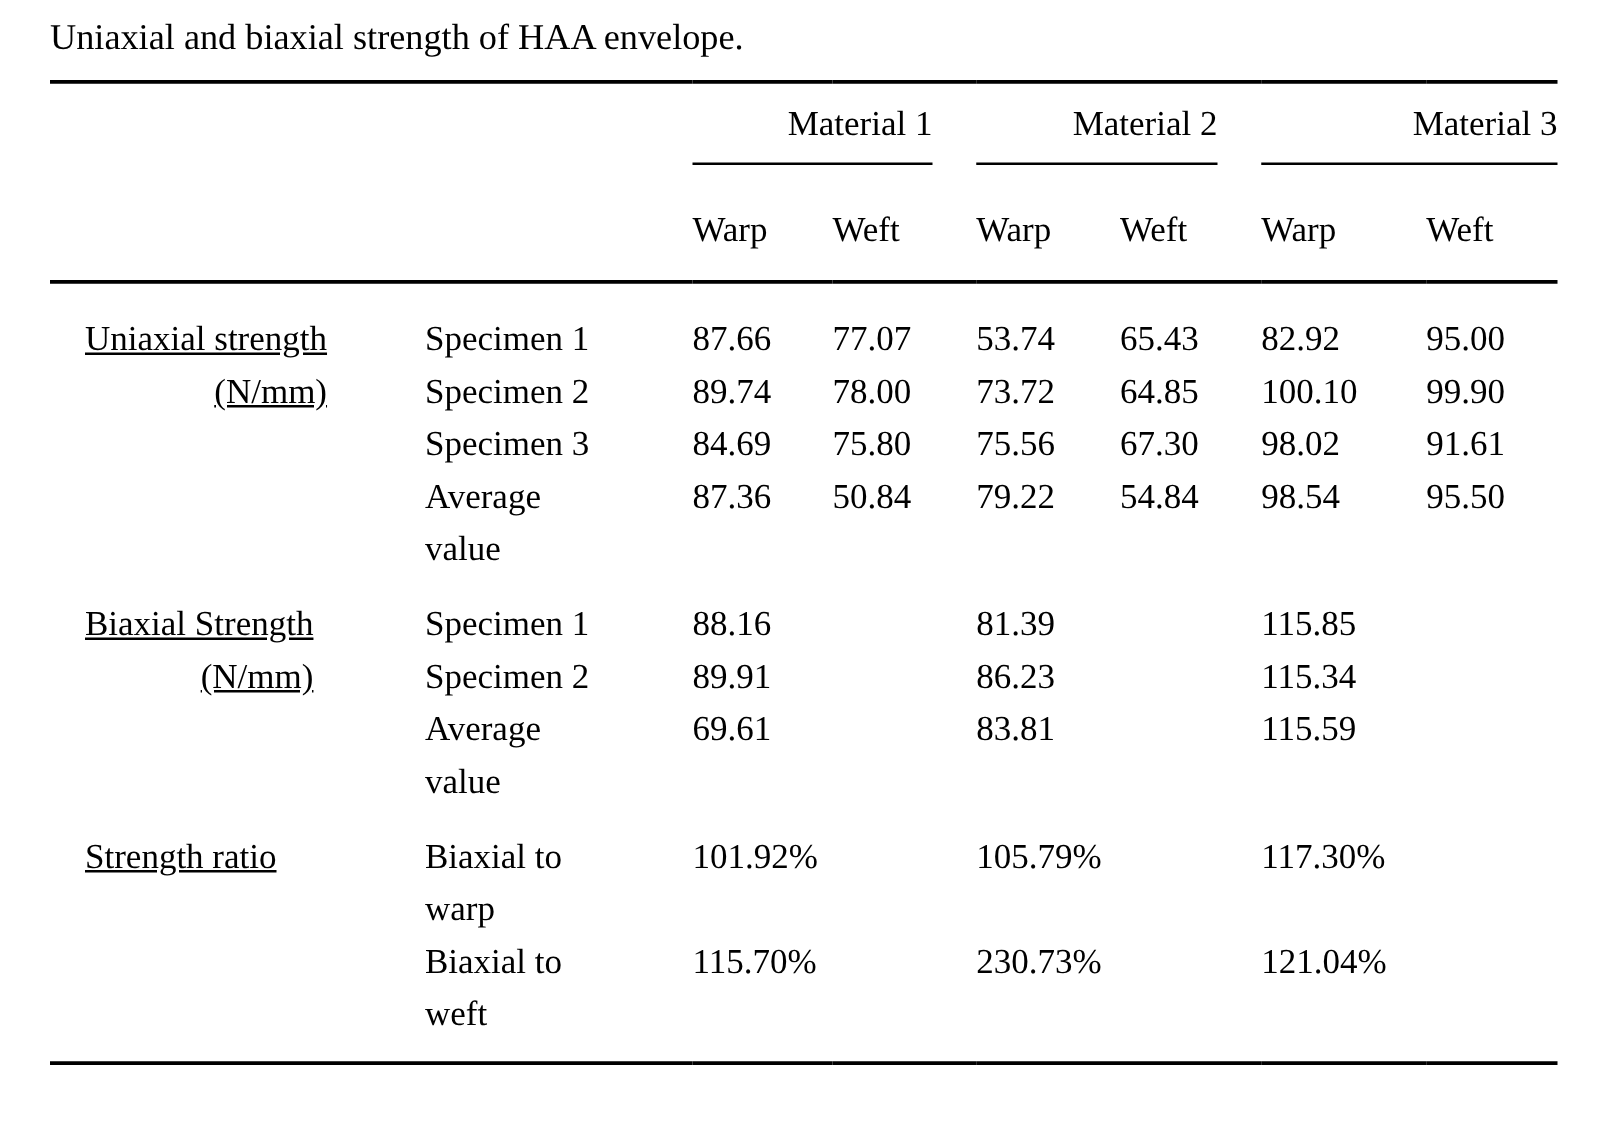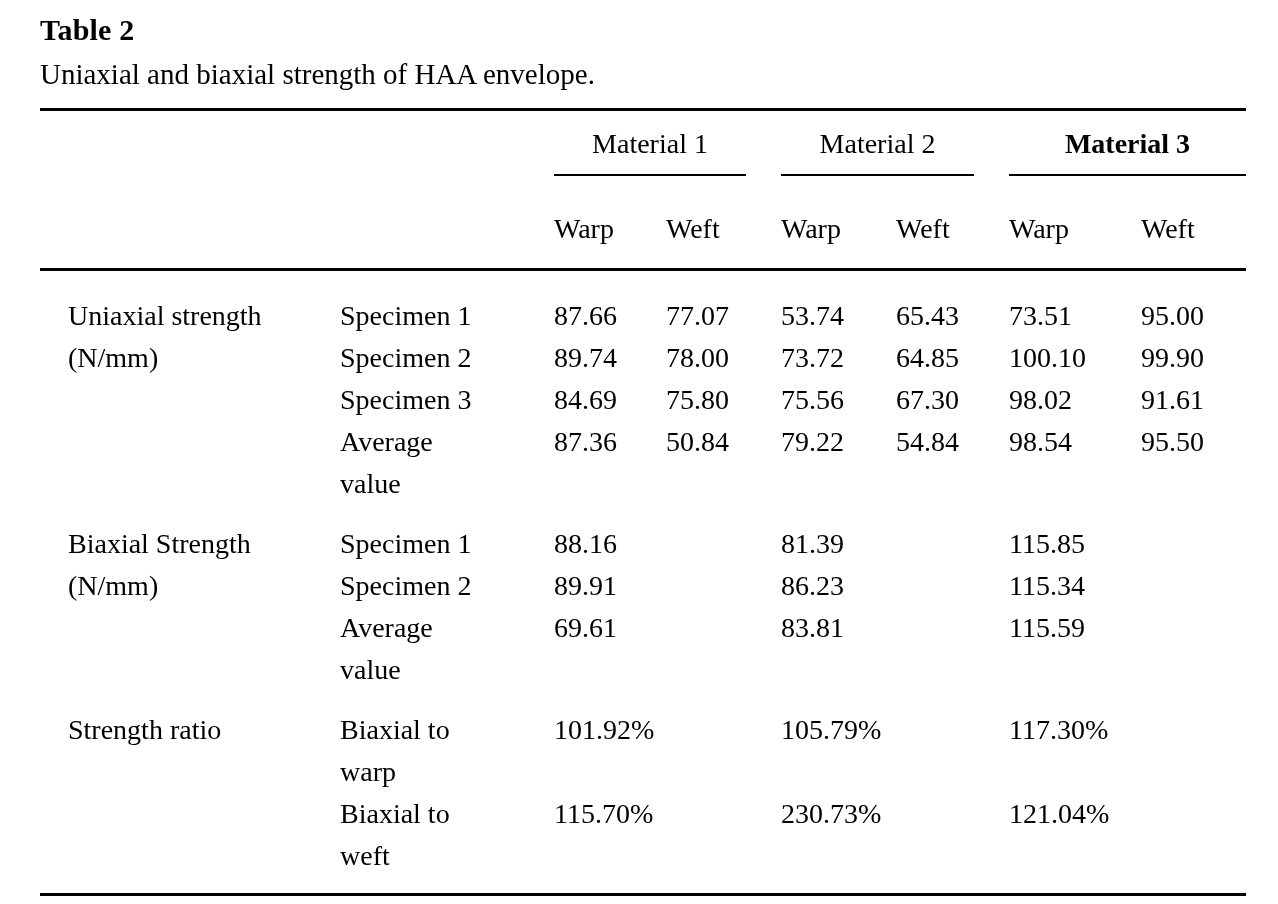--- a/index.html
+++ b/index.html
@@ -31,64 +31,64 @@
   table.strength-table {
     border-collapse: collapse;
     table-layout: fixed;
     width: 1206px;
     border-top: 3px solid #000000;
     border-bottom: 3px solid #000000;
     font-size: 28px;
   }
   thead tr.mat-row th {
     font-weight: normal;
-    text-align: center;
+    text-align: right;
     vertical-align: top;
     padding: 16px 0 0 0;
     height: 80px;
     box-sizing: border-box;
   }
   .mat-rule {
     border-bottom: 2px solid #000000;
     margin-right: 35px;
     padding-bottom: 13px;
     line-height: 34px;
   }
-  .mat-rule.full { margin-right: 0; font-weight: bold; }
+  .mat-rule.full { margin-right: 0; }
   thead tr.dir-row th {
     font-weight: normal;
     text-align: left;
     vertical-align: middle;
     height: 80px;
     box-sizing: border-box;
     border-bottom: 3px solid #000000;
     padding: 0;
   }
   tbody td {
     vertical-align: top;
     text-align: left;
     padding: 0;
     line-height: 42px;
     white-space: pre-line;
   }
   td.group-cell { padding-left: 28px; }
   .group-label {
     display: inline-block;
-    text-align: left;
+    text-align: right;
     white-space: pre-line;
+    text-decoration: underline;
   }
   tr.sec-first td { padding-top: 24px; }
   tr.sec-start td { padding-top: 18px; }
   tr.last-row td { padding-bottom: 16px; }
 </style>
 </head>
 <body>
 
 <div class="page">
-  <div class="tbl-label">Table 2</div>
   <div class="tbl-caption">Uniaxial and biaxial strength of HAA envelope.</div>
 
   <table class="strength-table">
     <colgroup>
       <col style="width:300px">
       <col style="width:214px">
       <col style="width:112px">
       <col style="width:115px">
       <col style="width:115px">
       <col style="width:113px">
@@ -122,21 +122,21 @@
     </thead>
     <tbody id="table-body">
         <tr class="sec-first">
           <td class="group-cell" rowspan="4"><div class="group-label">Uniaxial strength
 (N/mm)</div></td>
           <td class="sub-cell">Specimen 1</td>
           <td class="val-cell">87.66</td>
           <td class="val-cell">77.07</td>
           <td class="val-cell">53.74</td>
           <td class="val-cell">65.43</td>
-          <td class="val-cell">73.51</td>
+          <td class="val-cell">82.92</td>
           <td class="val-cell">95.00</td>
         </tr>
         <tr>
           <td class="sub-cell">Specimen 2</td>
           <td class="val-cell">89.74</td>
           <td class="val-cell">78.00</td>
           <td class="val-cell">73.72</td>
           <td class="val-cell">64.85</td>
           <td class="val-cell">100.10</td>
           <td class="val-cell">99.90</td>

